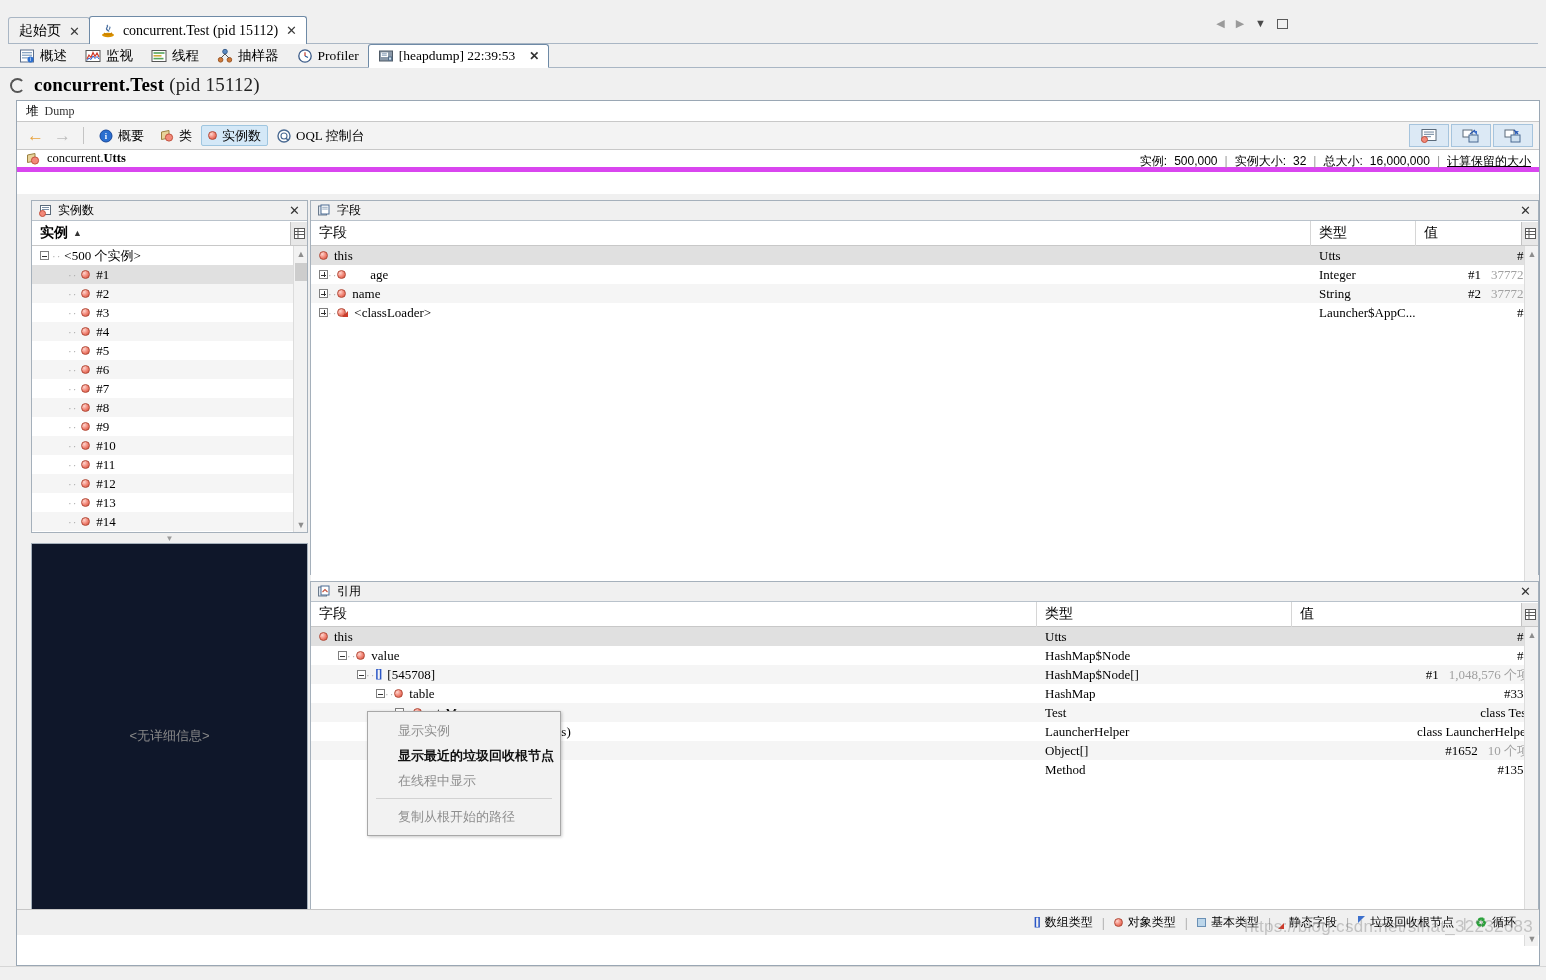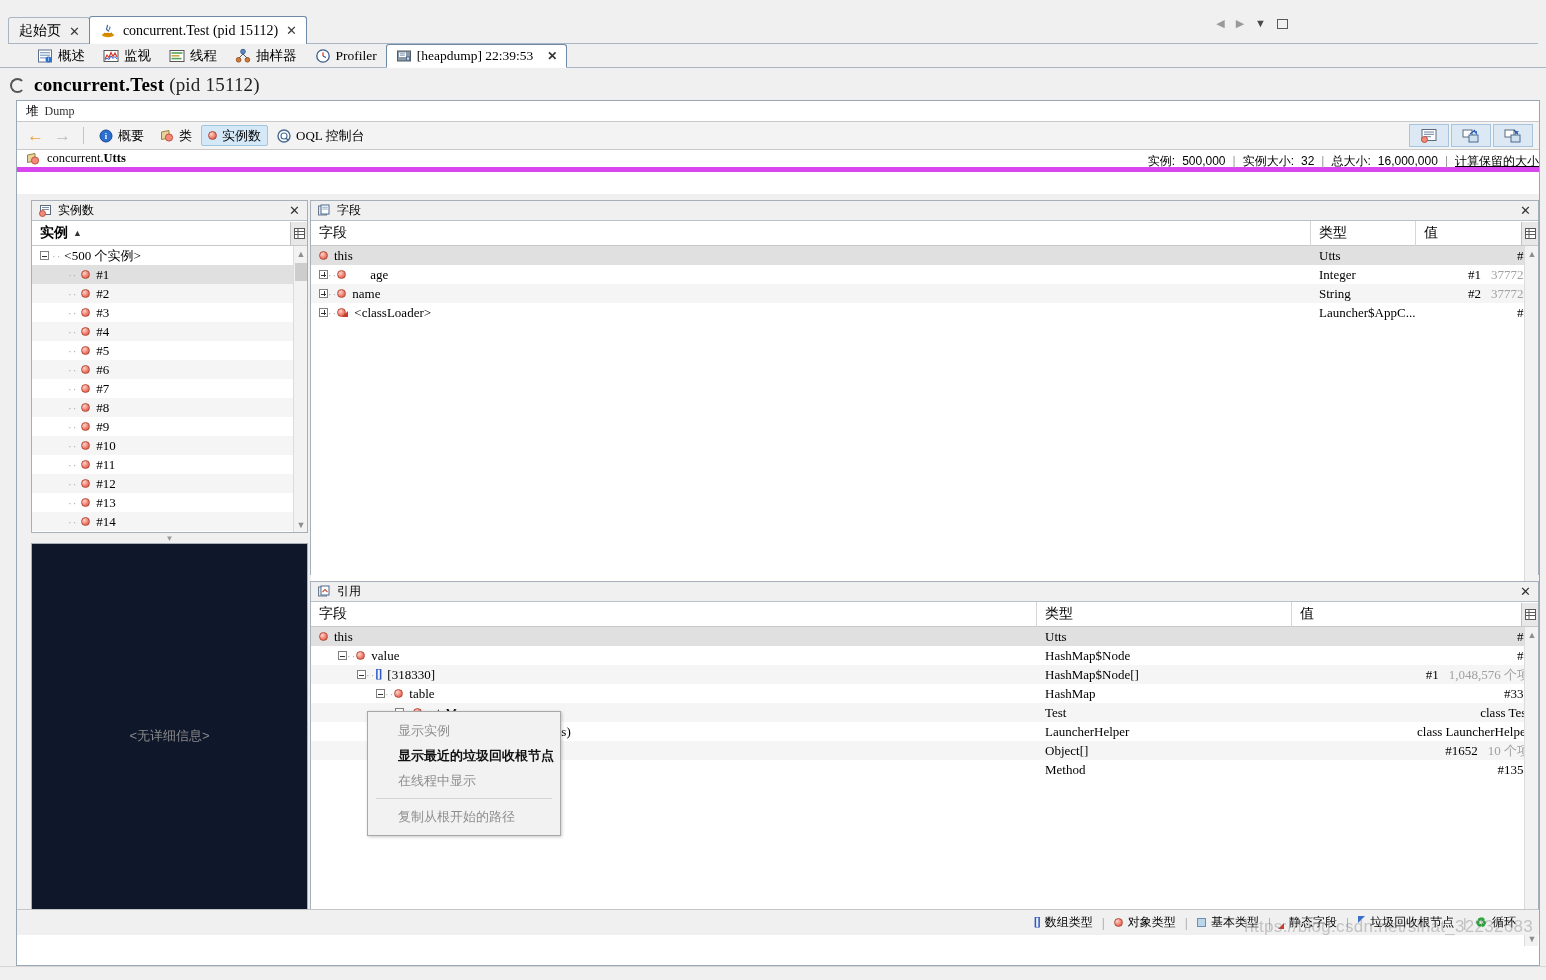--- a/index.html
+++ b/index.html
@@ -51,21 +51,21 @@
   }
   .win-ctrls .wc { color: #9a9a9a; font-size: 11px; line-height: 1; cursor: pointer; }
   .win-ctrls .wc.dark { color: #4a4a4a; }
   .wc-box { width: 11px; height: 10px; border: 1.6px solid #5a5a5a; }
 
   
   .viewtabs {
     position: absolute; left: 0; top: 44px; width: 1546px; height: 24px;
     background: #f0f0f0; border-bottom: 1px solid #a9b6c4;
   }
-  .viewtabs-inner { position: absolute; left: 28px; top: 0; display:flex; align-items: flex-start; height: 24px; }
+  .viewtabs-inner { position: absolute; left: 10px; top: 0; display:flex; align-items: flex-start; height: 24px; }
   .vtab {
     display: flex; align-items: center; gap: 5px;
     padding: 0 9px; height: 24px;
     font-family: "Liberation Serif", serif;
     font-size: 13.5px;
     white-space: nowrap;
     cursor: pointer;
   }
   .vtab.active {
     background: #fff;
@@ -134,21 +134,21 @@
   .classbar {
     height: 22px; background: #fff; border-bottom: 5px solid #d946ef;
     display: flex; align-items: center; padding-left: 9px; gap: 7px;
     position: relative;
   }
   .classbar .cname {
     font-family: "Liberation Serif", serif; font-size: 12.5px;
   }
   .classbar .cname b { font-weight: bold; }
   .stats {
-    position: absolute; right: 0; top: 0; height: 22px;
+    position: absolute; right: 8px; top: 0; height: 22px;
     display: flex; align-items: center; gap: 7px; font-size: 12px;
   }
   .stats .div { color: #999; }
   .stats a { color: #000000; text-decoration: underline; cursor: pointer; }
 
   
   .work { position: absolute; left: 0; top: 93px; width: 1522px; height: 741px; background: #f0f0f0; }
 
   .win {
     position: absolute; background: #f0f0f0;
@@ -799,21 +799,21 @@
                 <div class="tcell" style="width: 255px; padding-left: 8px;">HashMap$Node</div>
                 <div class="vcell" style="flex: 1 1 0%;">
                   <span>#1</span>
                 </div>
               </div>
               <div class="row alt">
                 <div class="tcell" style="width: 726px; padding-left: 46px;">
                   <span class="handle"></span>
                   <span class="dots">··</span>
                   <span class="arr-ic">[]</span>
-                  <span style="margin-left:6px">[318330]</span>
+                  <span style="margin-left:6px">[545708]</span>
                 </div>
                 <div class="tcell" style="width: 255px; padding-left: 8px;">HashMap$Node[]</div>
                 <div class="vcell" style="flex: 1 1 0%;">
                   <span>#1</span>
                   <span class="dim">1,048,576 个项</span>
                 </div>
               </div>
               <div class="row">
                 <div class="tcell" style="width: 726px; padding-left: 65px;">
                   <span class="handle"></span>

